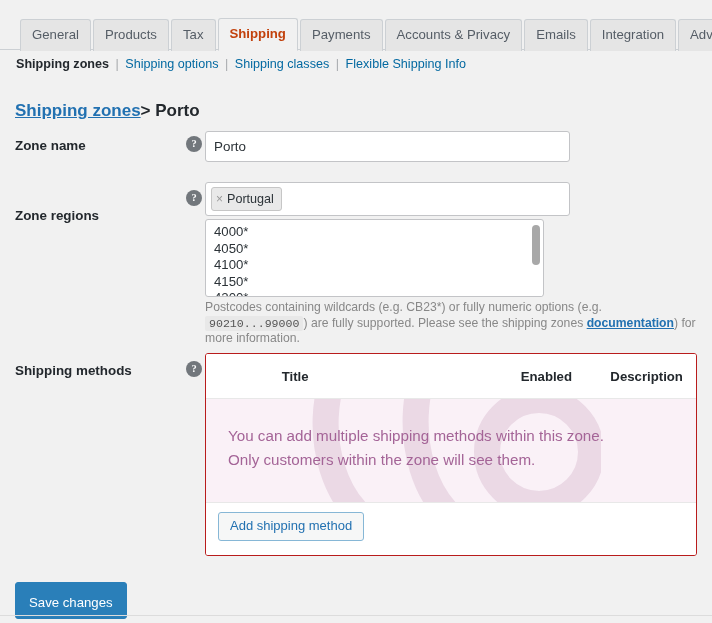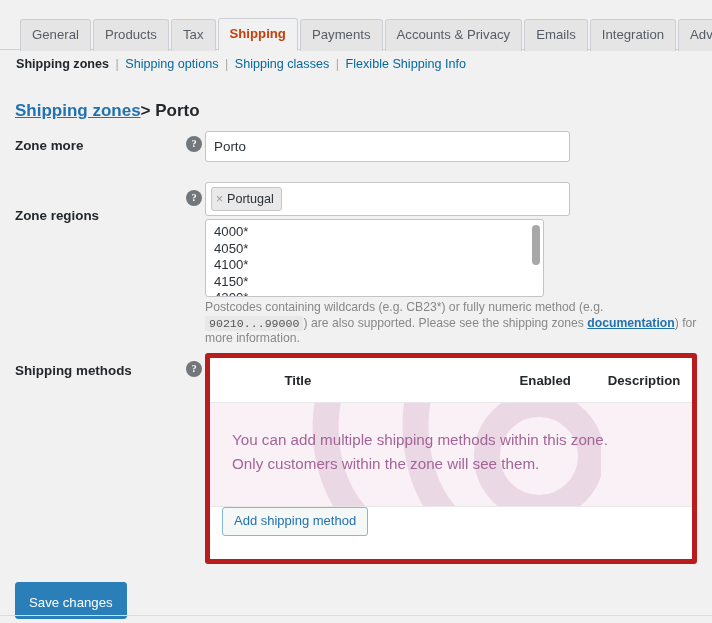--- a/index.html
+++ b/index.html
@@ -210,21 +210,21 @@
     font-weight: 700;
     text-align: right;
   }
 
   
   .wc-table {
     position: absolute;
     left: 205px; top: 353px;
     width: 492px;
     background: #fff;
-    border: 5px solid #b91c1c;
+    border: 1px solid #b91c1c;
     border-radius: 3px;
     overflow: hidden;
   }
   .wc-thead {
     display: flex;
     height: 45px;
     align-items: center;
     border-bottom: 1px solid #e8e8e8;
     background: #fff;
   }
@@ -256,21 +256,21 @@
     position: relative;
     margin: 0;
     padding: 25px 0 0 22px;
     font-size: 15.2px;
     line-height: 24px;
     color: #a46497;
   }
   .wc-foot {
     height: 52px;
     background: #fff;
-    padding: 0 0 0 12px;
+    padding: 9px 0 0 12px;
   }
   .btn-secondary {
     display: inline-block;
     padding: 5px 11px 6px;
     font-size: 13px;
     line-height: 16px;
     color: #2271b1;
     background: #f6f7f7;
     border: 1px solid #86b7d6;
     border-radius: 3px;
@@ -316,21 +316,21 @@
     <span class="sep">|</span>
     <a>Shipping classes</a>
     <span class="sep">|</span>
     <a>Flexible Shipping Info</a>
   </div>
 
   <h2 class="zone-heading">
     <a>Shipping zones</a><span class="arrow">&gt;</span> <span>Porto</span>
   </h2>
 
-  <label class="form-label" style="top:137px;">Zone more</label>
+  <label class="form-label" style="top:137px;">Zone name</label>
   <span class="tiptip" style="left:186px; top:136px;">?</span>
   <input class="txt-input" style="left: 205px; top: 131px; width: 365px; height: 31px;" value="Porto">
 
   <label class="form-label" style="top:207px;">Zone regions</label>
   <span class="tiptip" style="left:186px; top:190px;">?</span>
 
   <div class="select2-box">
     <span class="chip">
       <span class="x">×</span>
         <span>Portugal</span>
@@ -349,21 +349,21 @@
       <div class="scroll-thumb"></div>
     </div>
     <div class="resize-grip">
       
       
       
     </div>
   </div>
 
   <div class="help-desc">
-    <span>Postcodes containing wildcards (e.g. CB23*) or fully numeric method (e.g. </span><code>90210...99000</code><span>) are also supported. Please see the shipping zones </span><a>documentation</a><span>) for more information.</span>
+    <span>Postcodes containing wildcards (e.g. CB23*) or fully numeric options (e.g. </span><code>90210...99000</code><span>) are fully supported. Please see the shipping zones </span><a>documentation</a><span>) for more information.</span>
   </div>
 
   <label class="form-label" style="top:362px;">Shipping methods</label>
   <span class="tiptip" style="left:186px; top:361px;">?</span>
 
   <div class="wc-table">
     <div class="wc-thead">
       <div class="th th-sort"></div>
       <div class="th th-title">Title</div>
       <div class="th th-enabled">Enabled</div>

